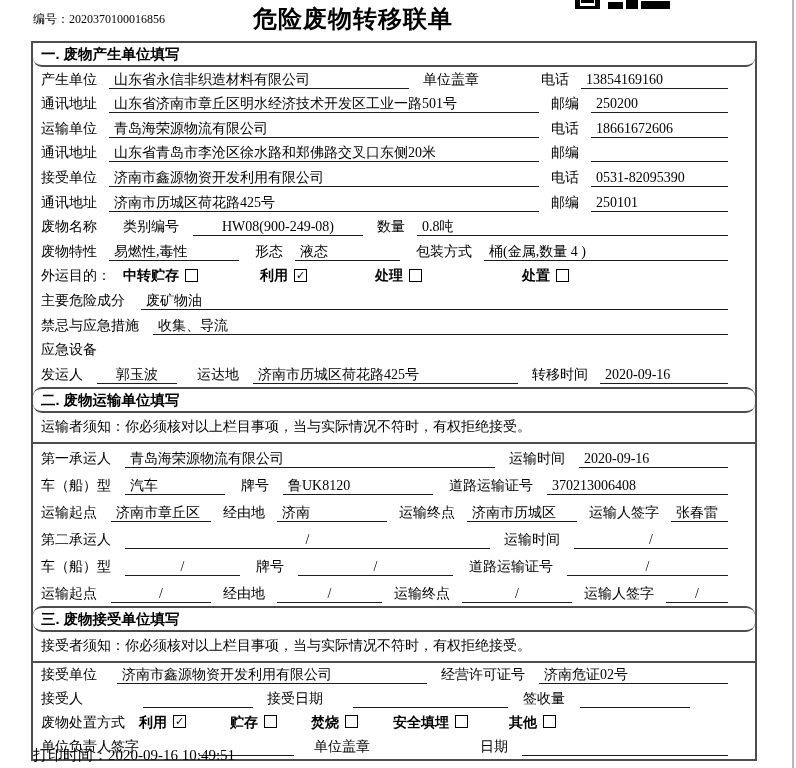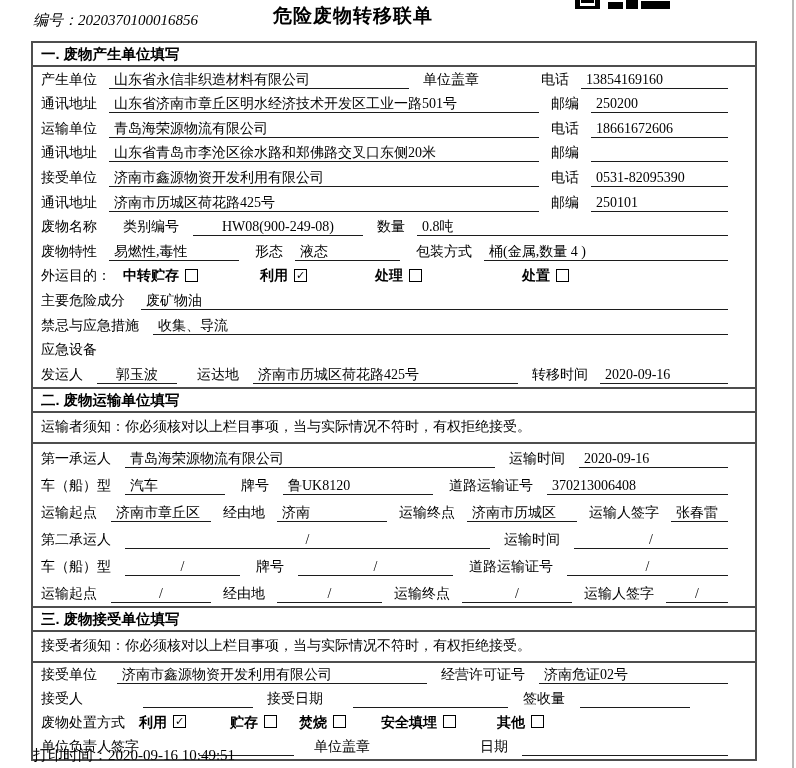--- a/index.html
+++ b/index.html
@@ -4,39 +4,40 @@
 <style>
   html,body{margin:0;padding:0;}
   body{
     width:796px;height:768px;position:relative;overflow:hidden;
     background:#fff;color:#000;
     font-family:"Liberation Serif","DejaVu Serif",serif;
     font-size:14px;
   }
   #page-edge{position:absolute;top:0;right:2px;width:2px;height:768px;background:#b9b9b9;}
   
-  #serial{position:absolute;left:33px;top:11px;font-size:15px;white-space:nowrap;font-style:italic;}
+  #serial{position:absolute;left:33px;top:11px;font-size:12px;white-space:nowrap;}
   #doc-title{
     position:absolute;left:0;right:90px;top:3px;text-align:center;
     font-family:"Liberation Sans","DejaVu Sans",sans-serif;
-    font-size:19px;font-weight:bold;letter-spacing:1px;white-space:nowrap;
+    font-size:24px;font-weight:bold;letter-spacing:1px;white-space:nowrap;
   }
   
   #stamp{position:absolute;left:575px;top:0;width:95px;height:9px;overflow:hidden;}
   #stamp .blk{position:absolute;background:#000;}
   
   #form{
     position:absolute;left:31px;top:41px;width:726px;
     border:2px solid #4d4d4d;box-sizing:border-box;background:#fff;
   }
   .sec-header{
     font-family:"Liberation Sans","DejaVu Sans",sans-serif;
     font-weight:bold;font-size:14.5px;
     padding:3px 8px 2px 8px;height:17px;line-height:17px;
     border-bottom:2px solid #4d4d4d;
+    border-radius:9px;
   }
   .sec-header.bt{border-top:2px solid #4d4d4d;}
   .notice-row{
     height:29px;display:flex;align-items:center;padding:0 8px;
     border-bottom:2px solid #4d4d4d;white-space:nowrap;
   }
   .row{
     display:flex;align-items:flex-end;box-sizing:border-box;
     padding:0 24px 3px 8px;white-space:nowrap;
   }
@@ -272,21 +273,21 @@
     <div class="row">
       <span class="lbl" style="margin-right:0">废物处置方式</span>
       <span class="cb" style="margin-left:14px">
         <span class="cb-label">利用</span>
         <span class="box" data-checked="true"></span>
       </span>
       <span class="cb" style="margin-left:44px">
         <span class="cb-label">贮存</span>
         <span class="box" data-checked="false"></span>
       </span>
-      <span class="cb" style="margin-left:22px">
+      <span class="cb" style="margin-left:34px">
         <span class="cb-label">焚烧</span>
         <span class="box" data-checked="false"></span>
       </span>
       <span class="cb" style="margin-left:35px">
         <span class="cb-label">安全填埋</span>
         <span class="box" data-checked="false"></span>
       </span>
       <span class="cb" style="margin-left:41px">
         <span class="cb-label">其他</span>
         <span class="box" data-checked="false"></span>

